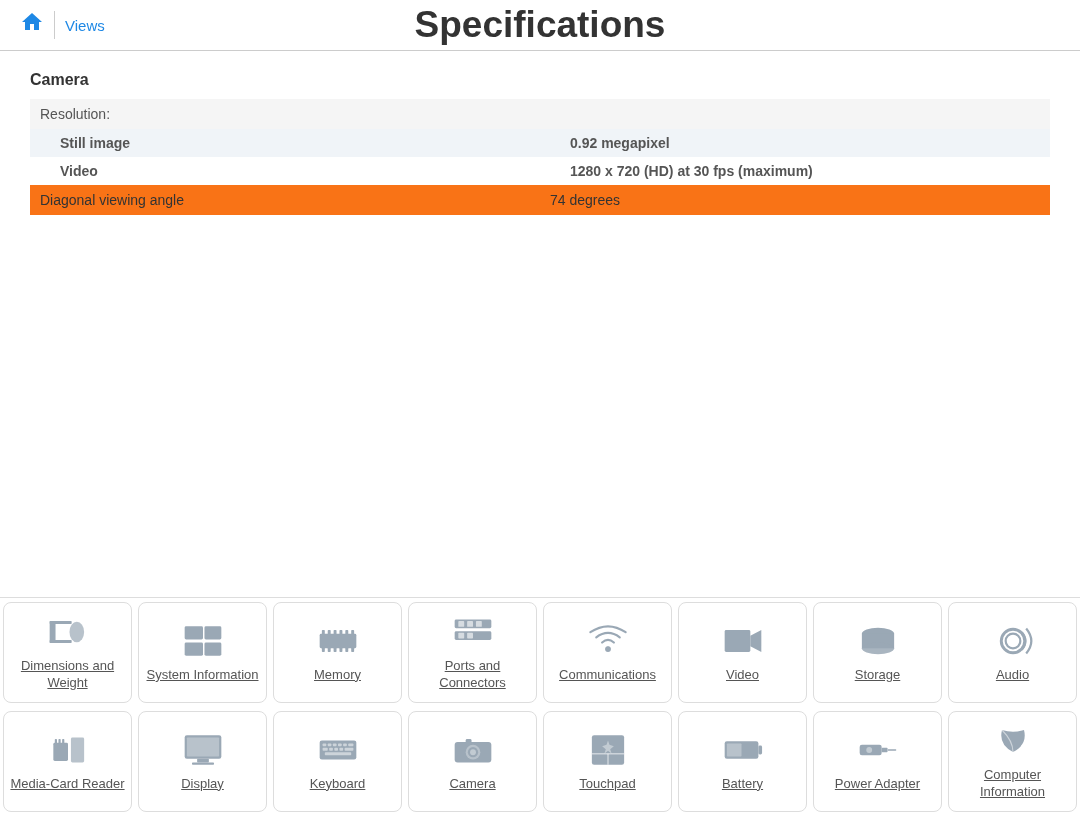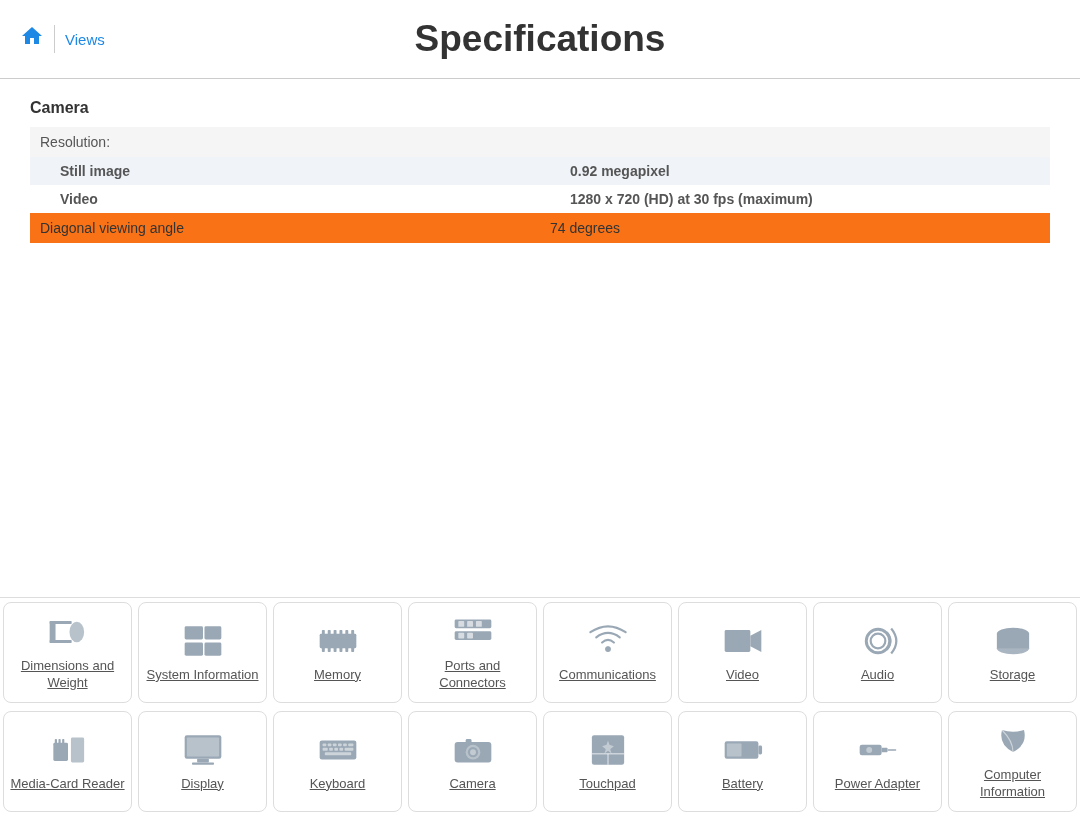--- a/index.html
+++ b/index.html
@@ -10,21 +10,21 @@
       font-size: 14px;
       width: 1080px;
       height: 816px;
       overflow: hidden;
     }
 
     
     .header {
       display: flex;
       align-items: center;
-      padding: 24px 20px;
+      padding: 10px 20px;
       border-bottom: 1px solid #ccc;
       position: relative;
       text-align: right;
     }
     .header-left {
       display: flex;
       align-items: center;
       gap: 10px;
     }
     .home-icon {
@@ -253,34 +253,34 @@
       <div class="nav-item">
         <div><svg class="nav-svg" viewBox="0 0 60 50">
             <rect x="5" y="10" width="35" height="30" rx="2" fill="#9aa8b5"></rect>
             <polygon points="40,18 55,10 55,40 40,32" fill="#9aa8b5"></polygon>
             <line x1="10" y1="15" x2="10" y2="15" stroke="white" stroke-width="1"></line>
           </svg></div>
         <div class="nav-label">Video</div>
       </div>
       <div class="nav-item">
         <div><svg class="nav-svg" viewBox="0 0 60 50">
+            <ellipse cx="30" cy="15" rx="22" ry="8" fill="#9aa8b5"></ellipse>
+            <rect x="8" y="15" width="44" height="20" fill="#9aa8b5"></rect>
+            <ellipse cx="30" cy="35" rx="22" ry="8" fill="#9aa8b5" opacity="0.85"></ellipse>
+          </svg></div>
+        <div class="nav-label">Storage</div>
+      </div>
+      <div class="nav-item">
+        <div><svg class="nav-svg" viewBox="0 0 60 50">
             <ellipse cx="30" cy="25" rx="16" ry="16" fill="none" stroke="#9aa8b5" stroke-width="4"></ellipse>
             <ellipse cx="30" cy="25" rx="10" ry="10" fill="none" stroke="#9aa8b5" stroke-width="3"></ellipse>
             <path d="M42 13 Q52 25 42 37" stroke="#9aa8b5" stroke-width="3" fill="none"></path>
             <path d="M48 8 Q62 25 48 42" stroke="#9aa8b5" stroke-width="3" fill="none"></path>
           </svg></div>
         <div class="nav-label">Audio</div>
-      </div>
-      <div class="nav-item">
-        <div><svg class="nav-svg" viewBox="0 0 60 50">
-            <ellipse cx="30" cy="15" rx="22" ry="8" fill="#9aa8b5"></ellipse>
-            <rect x="8" y="15" width="44" height="20" fill="#9aa8b5"></rect>
-            <ellipse cx="30" cy="35" rx="22" ry="8" fill="#9aa8b5" opacity="0.85"></ellipse>
-          </svg></div>
-        <div class="nav-label">Storage</div>
       </div>
     </div>
   <div class="nav-row" id="nav-row-2">
       <div class="nav-item">
         <div><svg class="nav-svg" viewBox="0 0 60 50">
             <rect x="10" y="15" width="20" height="25" rx="2" fill="#9aa8b5"></rect>
             <rect x="12" y="10" width="3" height="8" rx="1" fill="#9aa8b5"></rect>
             <rect x="17" y="10" width="3" height="8" rx="1" fill="#9aa8b5"></rect>
             <rect x="22" y="10" width="3" height="8" rx="1" fill="#9aa8b5"></rect>
             <rect x="34" y="8" width="18" height="34" rx="2" fill="#9aa8b5" opacity="0.7"></rect>

